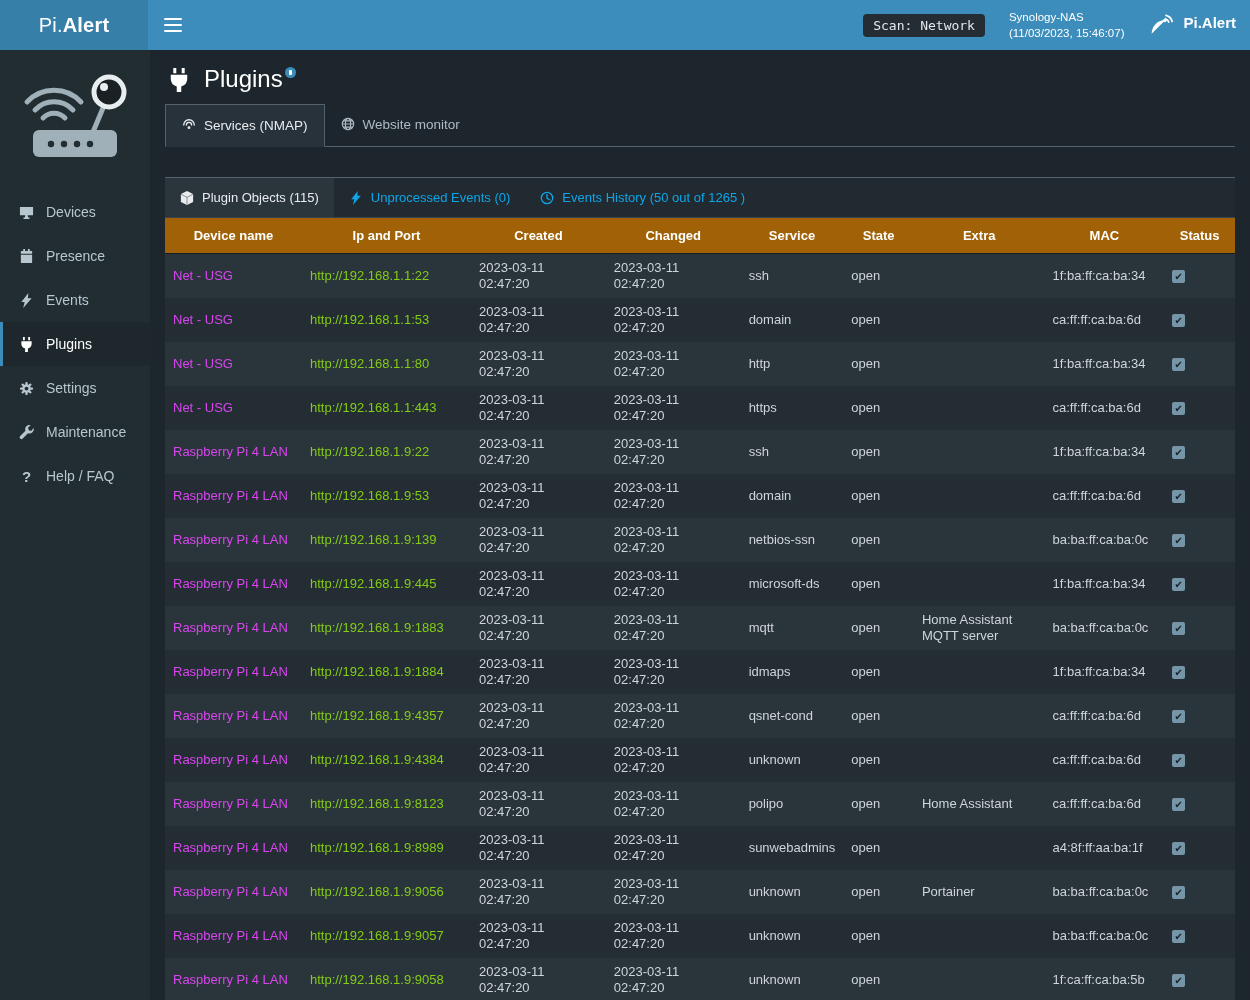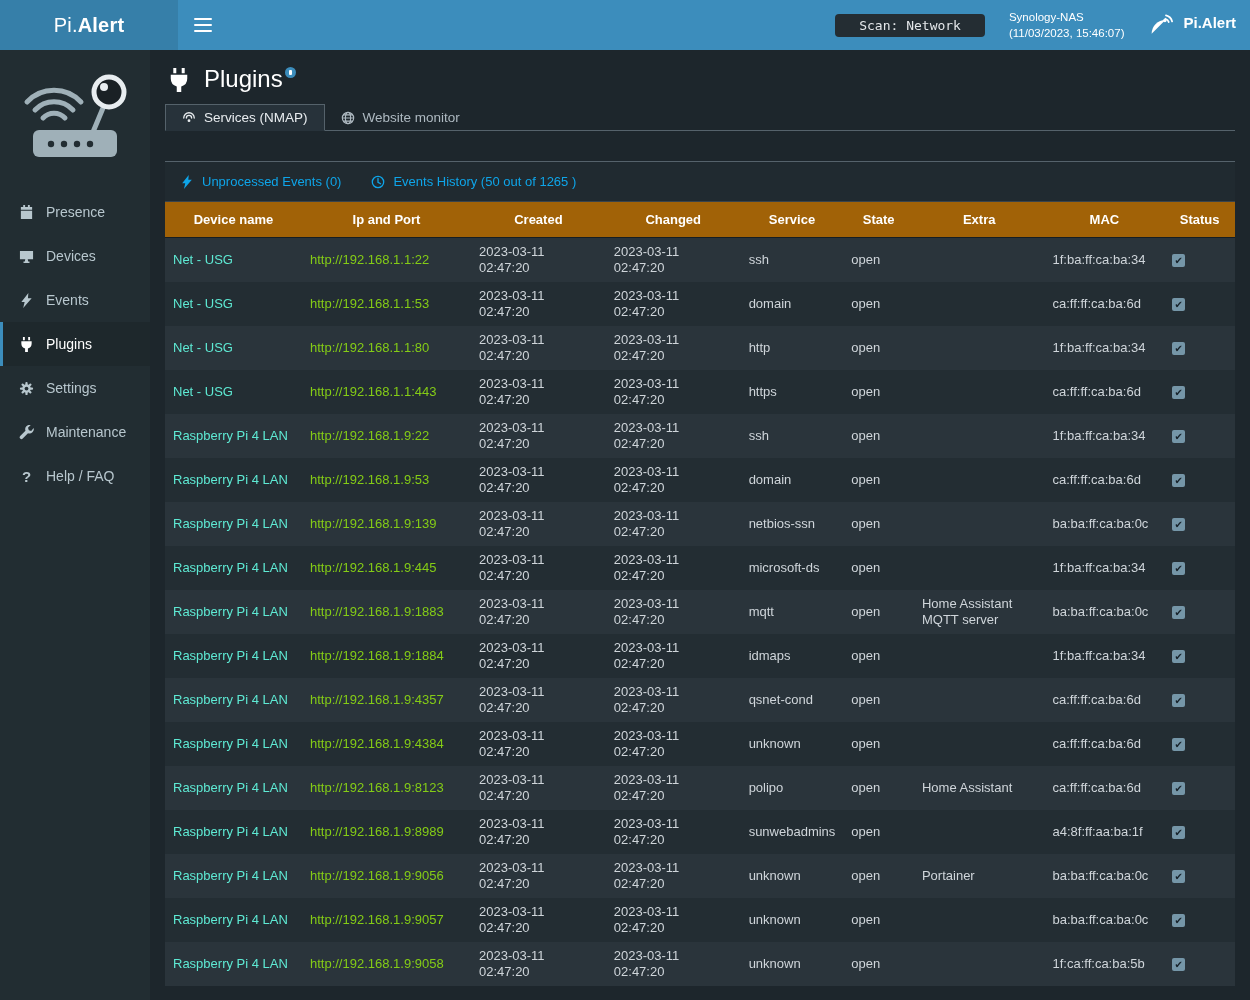--- a/index.html
+++ b/index.html
@@ -1,28 +1,28 @@
 <!DOCTYPE html>
 <html><head>
 <meta charset="utf-8">
 <style>
   * { margin:0; padding:0; box-sizing:border-box; }
   html,body { width:1250px; height:1000px; overflow:hidden; background:#1d262c;
     font-family:"Liberation Sans","DejaVu Sans",sans-serif; color:#d2d6de; font-size:13px; }
 
   
   .topbar { position:fixed; top:0; left:0; width:1250px; height:50px; display:flex; z-index:10; }
-  .topbar .logo { width:178px; height:50px; background:#367fa9; color:#fff; font-size:20px;
+  .topbar .logo { width:148px; height:50px; background:#367fa9; color:#fff; font-size:20px;
     display:flex; align-items:center; justify-content:center; letter-spacing:.2px; }
   .topbar .logo b { font-weight:bold;text-align:center; }
   .topbar .navbar { flex:1; background:#3c8dbc; display:flex; align-items:center; }
   .hamburger { padding:0 16px; height:50px; display:flex; align-items:center; color:#fff; cursor:pointer; }
   .nav-right { margin-left:auto; display:flex; align-items:center; gap:24px; padding-right:14px; }
   .scan-badge { font-family:"DejaVu Sans Mono","Liberation Mono",monospace; background:#242d33;
-    color:#e4e7ea; padding:4px 24px; border-radius:4px; font-size:13px; }
+    color:#e4e7ea; padding:4px 10px; border-radius:4px; font-size:13px; }
   .host-info { color:#fff; font-size:11.5px; line-height:1.4; text-align:left; }
   .brand { display:flex; gap:9px; color:#fff; font-weight:bold; font-size:15px; cursor:pointer; }
 
   
   .sidebar { position:fixed; top:50px; left:0; width:150px; bottom:0; background:#222d32; }
   .side-logo { padding:16px 18px 6px; display:flex; justify-content:center; }
   .side-menu { list-style:none; margin-top:18px; }
   .side-menu li { height:44px; display:flex; align-items:center; gap:11px; padding-left:15px;
     border-left:3px solid transparent; color:#b8c7ce; font-size:14px; cursor:pointer; }
   .side-menu li.active { background:#1e282c; border-left-color:#3c8dbc; color:#fff; }
@@ -34,39 +34,39 @@
   .content { margin-left:150px; margin-top:50px; padding:6px 15px 0; }
   .page-header { display:flex; align-items:flex-start; gap:13px; color:#fff; padding:8px 0 10px 2px; height:48px; }
   .page-header svg { width:24px; height:24px; fill:#fff; margin-top:4px; }
   .page-title { font-size:24px; font-weight:normal; line-height:30px; }
   .title-badge { display:inline-block; width:11px; height:11px; border-radius:50%;
     background:#3c8dbc; position:relative; top:-9px; left:2px; cursor:pointer; }
   .title-badge::after { content:""; position:absolute; left:4px; top:3px; width:3px; height:5px;
     background:#fff; border-radius:1px; }
 
   .tabs { display:flex; border-bottom:1px solid #55626b; padding-left:0; }
-  .tab { display:flex; align-items:flex-end; gap:8px; padding:5px 16px; color:#aeb9c1; font-size:13.5px; cursor:pointer; }
+  .tab { display:flex; align-items:flex-start; gap:8px; padding:13px 16px; color:#aeb9c1; font-size:13.5px; cursor:pointer; }
   .tab svg { width:14px; height:14px; }
   .tab.active { background:#27323a; color:#e8ecef; border:1px solid #55626b; border-bottom-color:#27323a; margin-bottom:-1px; }
 
   .panel { margin-top:30px; }
   .subtabs { display:flex; border-top:1px solid #55626b; border-bottom:1px solid #39434b; background:#202a30; }
   .subtab { display:flex; align-items:center; gap:8px; padding:12px 15px; color:#0ea5e9; font-size:13px; cursor:pointer; }
   .subtab svg { width:14px; height:14px; }
   .subtab.active { background:#2a353c; color:#e8ecef; }
 
   
   table { width:100%; border-collapse:collapse; table-layout:fixed; font-size:13px; }
   thead th { text-align:center; font-weight:bold; color:#fff; background:#a16207;
     padding:10px 8px; border-bottom:1px solid #161e23; cursor:pointer; }
   tbody td { padding:6px 8px; line-height:16px; vertical-align:middle; color:#cfd5da;
     word-wrap:break-word; }
   tbody tr:nth-child(odd)  td { background:#2a343b; }
   tbody tr:nth-child(even) td { background:#232d33; }
-  td.dev { color:#5eead4;margin-left:22px; }
+  td.dev { color:#d946ef;margin-left:22px; }
   td a { color:#84cc16; text-decoration:none; }
   .cb { display:inline-block; width:13px; height:13px; border-radius:2px; background:#7596a8;
     position:relative; cursor:pointer; vertical-align:middle; }
   .cb.checked::after { content:"\2714"; position:absolute; inset:0; font-size:10px;
     line-height:13px; color:#17222a; text-align:center; font-weight:bold; }
   .stroke-ic { fill:none; stroke:currentColor; stroke-width:1.5; stroke-linecap:round; }
 </style>
 </head>
 <body>
 
@@ -117,32 +117,32 @@
       <circle cx="58" cy="78" r="3.2" fill="#222d32"></circle>
       <circle cx="71" cy="78" r="3.2" fill="#222d32"></circle>
       <circle cx="90" cy="26" r="15" fill="#1a2125" stroke="#e8edf0" stroke-width="5"></circle>
       <circle cx="85" cy="21" r="4" fill="#e8edf0"></circle>
     </svg>
   </div>
   <ul class="side-menu">
     <li>
       <span class="icn">
           <svg viewBox="0 0 16 16">
+            <path d="M1 2h14v9H9.3l.5 2.2h1.4V15H4.8v-1.8h1.4l.5-2.2H1z"></path>
+          </svg>
+        </span>
+      <span>Devices</span>
+    </li>
+    <li>
+      <span class="icn">
+          <svg viewBox="0 0 16 16">
             <path d="M4.5 0h2v2.2h3V0h2v2.2H14V5H2V2.2h2.5zM2 6h12v9H2z"></path>
           </svg>
         </span>
       <span>Presence</span>
-    </li>
-    <li>
-      <span class="icn">
-          <svg viewBox="0 0 16 16">
-            <path d="M1 2h14v9H9.3l.5 2.2h1.4V15H4.8v-1.8h1.4l.5-2.2H1z"></path>
-          </svg>
-        </span>
-      <span>Devices</span>
     </li>
     <li>
       <span class="icn">
           <svg viewBox="0 0 16 16">
             <path d="M10 0 2.5 9.5H6L4.5 16l9-10.5H9.5z"></path>
           </svg>
         </span>
       <span>Events</span>
     </li>
     <li class="active">
@@ -204,20 +204,27 @@
           <circle cx="8" cy="8" r="6.5"></circle>
           <ellipse cx="8" cy="8" rx="3" ry="6.5"></ellipse>
           <path d="M1.5 8h13M2.5 4.5h11M2.5 11.5h11"></path>
         </svg>
       <span>Website monitor</span>
     </div>
   </div>
 
   <div class="panel">
     <div class="subtabs">
+      <div class="subtab active">
+        <svg viewBox="0 0 16 16" fill="currentColor">
+            <path d="M8 0l7 3.5v9L8 16l-7-3.5v-9z"></path>
+            <path d="M8 7.3v8M1 3.5l7 3.8 7-3.8" stroke="rgba(0,0,0,.45)" stroke-width="1" fill="none"></path>
+          </svg>
+        <span>Plugin Objects (115)</span>
+      </div>
       <div class="subtab">
         <svg viewBox="0 0 16 16" fill="currentColor">
             <path d="M10 0 2.5 9.5H6L4.5 16l9-10.5H9.5z"></path>
           </svg>
         <span>Unprocessed Events (0)</span>
       </div>
       <div class="subtab">
         <svg viewBox="0 0 16 16" class="stroke-ic">
             <circle cx="8" cy="8" r="6.5"></circle>
             <path d="M8 4v4.3l3 1.7"></path>

